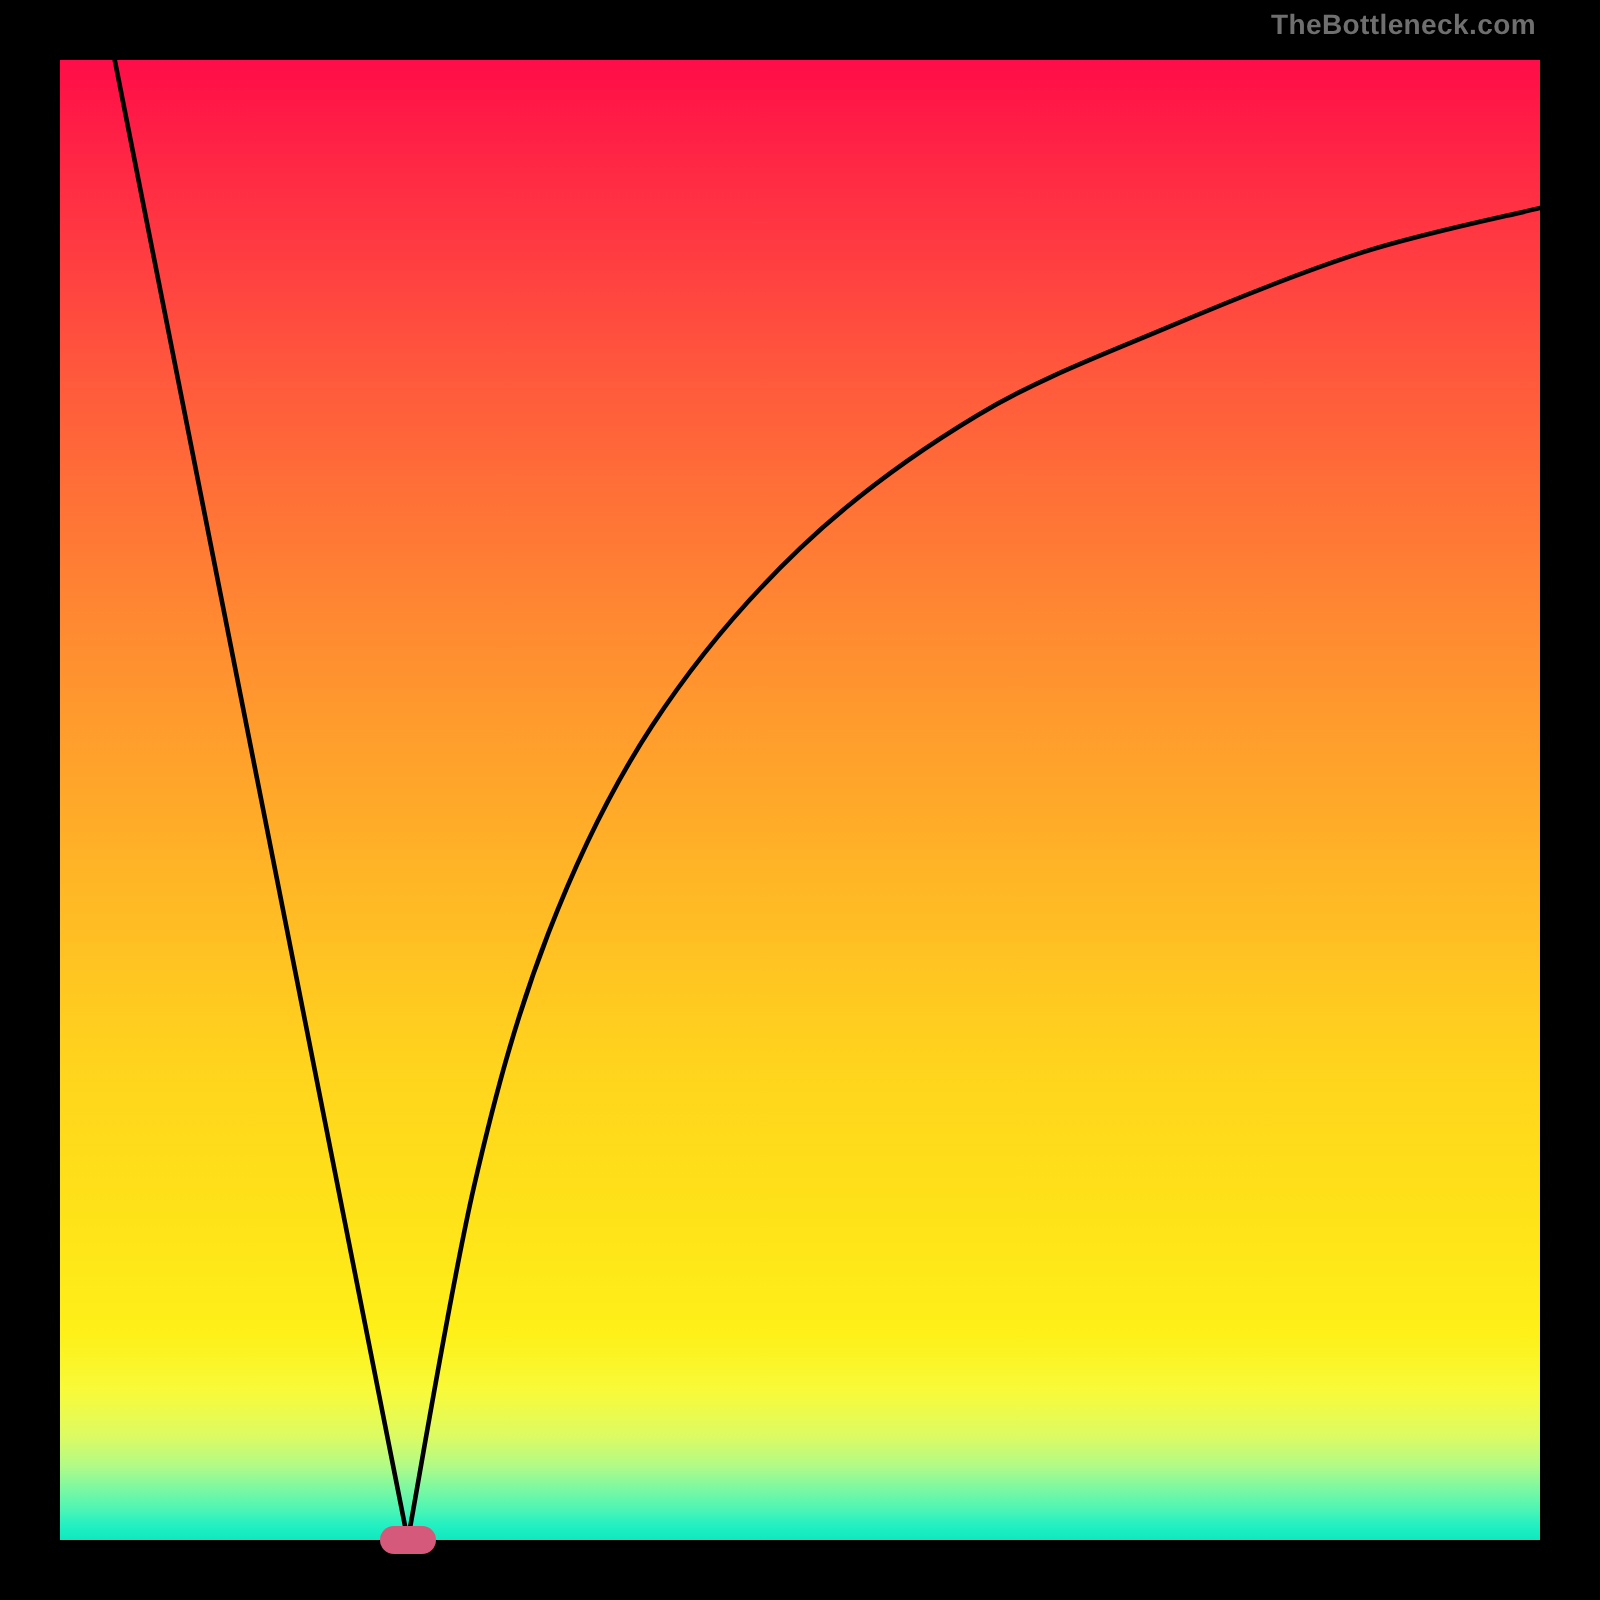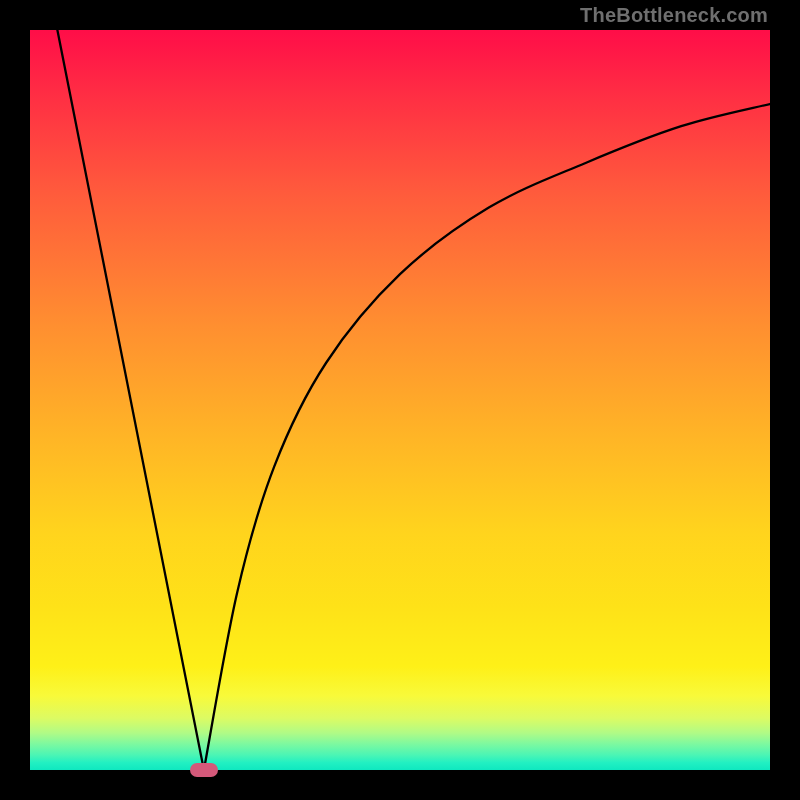--- a/index.html
+++ b/index.html
@@ -40,21 +40,21 @@
       #7cf9a0 96.5%,
       #4af5b5 98%,
       #22f0c2 99%,
       #0fe8c0 100%
     );
   }
   .watermark {
     position: absolute;
     top: 4px;
     right: 32px;
-    font-size: 20px;
+    font-size: 14px;
     font-weight: 600;
     color: #6f6f6f;
     letter-spacing: 0.2px;
   }
   svg.curves {
     position: absolute;
     top: 30px;
     left: 30px;
     width: 740px;
     height: 740px;

